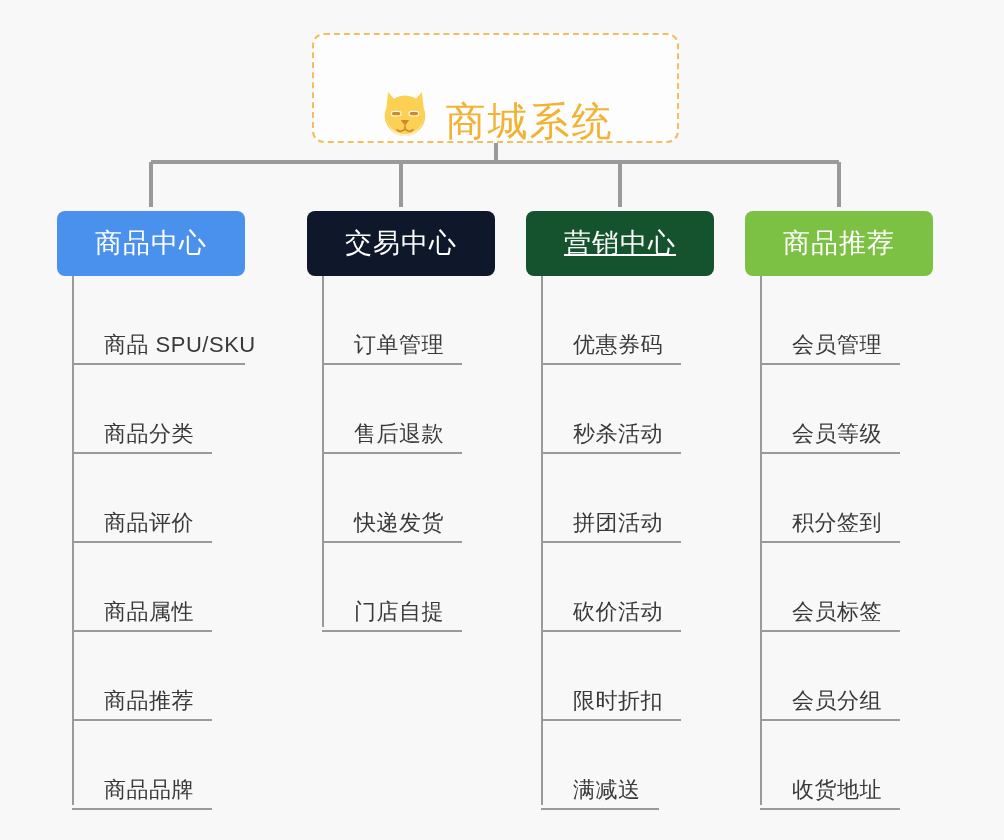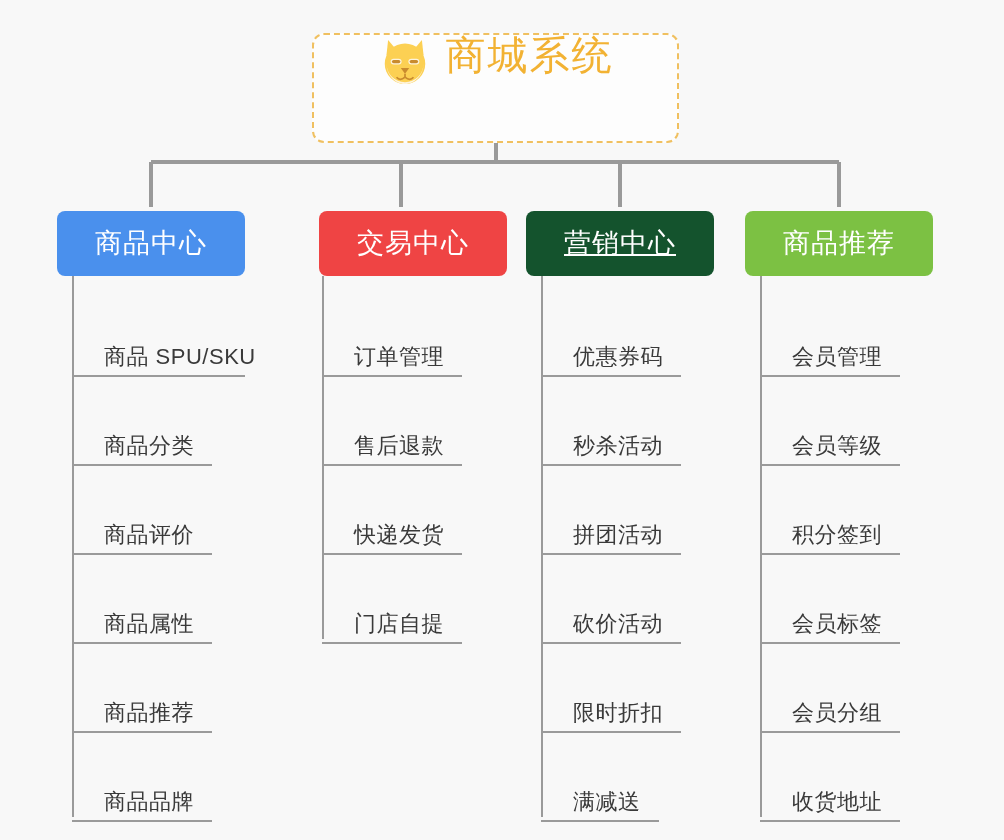--- a/index.html
+++ b/index.html
@@ -22,21 +22,21 @@
   .root-node {
     position: absolute;
     left: 312px;
     top: 33px;
     width: 367px;
     height: 110px;
     background: #fdfdfd;
     border: 2px dashed #f0c060;
     border-radius: 12px;
     display: flex;
-    align-items: flex-start;
+    align-items: flex-end;
     justify-content: center;
     gap: 14px;
   }
   .root-emoji {
     width: 54px;
     height: 54px;
     flex: 0 0 auto;
     display: block;
   }
   .root-title {
@@ -85,21 +85,21 @@
     font-size: 27px;
     letter-spacing: 1px;
     line-height: 1;
     white-space: nowrap;
     user-select: none;
   }
 
   .leaf-list {
     position: relative;
     margin-top: 0;
-    padding-top: 12px;
+    padding-top: 0;
   }
   
   .leaf-list::before {
     content: "";
     position: absolute;
     left: 15px;
     top: 0;
     bottom: 5px;
     width: 2px;
     background: #9a9a9a;
@@ -195,21 +195,21 @@
             </div>
           </div>
           <div class="leaf">
             <div class="leaf-inner">
               <span class="leaf-label">商品品牌</span>
             </div>
           </div>
         </div>
       </div>
       <div class="column c1">
-        <div class="cat-header" style="background: #ef4444; margin-left: 12px;">交易中心</div>
+        <div class="cat-header" style="background: #0f172a;">交易中心</div>
         <div class="leaf-list">
           <div class="leaf">
             <div class="leaf-inner">
               <span class="leaf-label">订单管理</span>
             </div>
           </div>
           <div class="leaf">
             <div class="leaf-inner">
               <span class="leaf-label">售后退款</span>
             </div>

